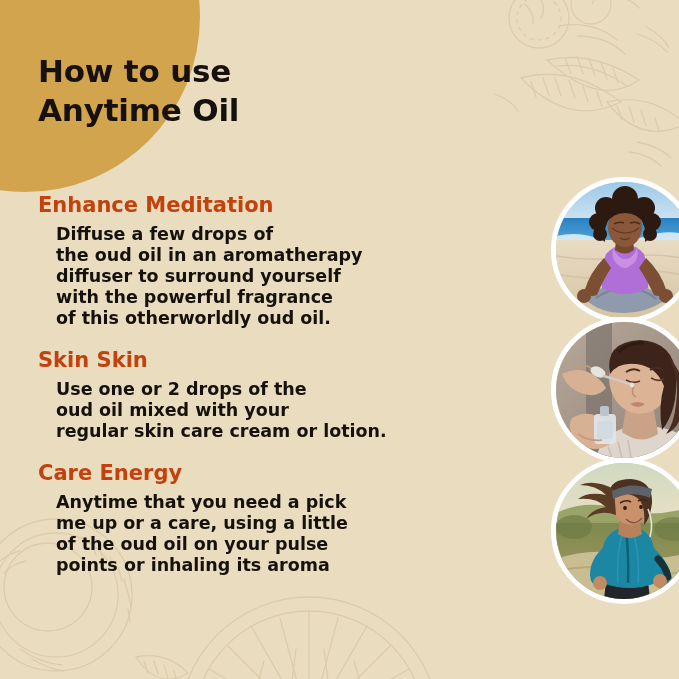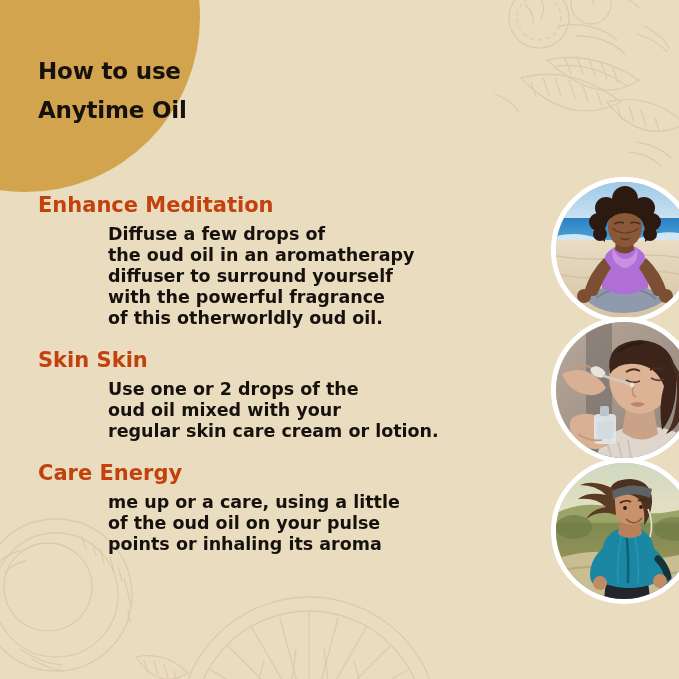--- a/index.html
+++ b/index.html
@@ -45,21 +45,21 @@
   
   #title-block {
     position: absolute;
     left: 38px;
     top: 52px;
     width: 420px;
   }
   .title-line {
     font-family: "DejaVu Sans", sans-serif;
     font-weight: bold;
-    font-size: 23px;
+    font-size: 31px;
     line-height: 39px;
     color: #16110c;
     letter-spacing: -0.2px;
     white-space: nowrap;
   }
 
   
   #sections {
     position: absolute;
     left: 0;
@@ -70,21 +70,21 @@
   .section-heading {
     font-family: "DejaVu Sans", sans-serif;
     font-weight: bold;
     font-size: 21px;
     line-height: 30px;
     color: #c2410c;
     margin-left: 38px;
     white-space: nowrap;
   }
   .section-body {
-    margin-left: 108px;
+    margin-left: 56px;
     margin-top: 4px;
     font-family: "DejaVu Sans", sans-serif;
     font-weight: bold;
     font-size: 17.5px;
     line-height: 21px;
     color: #16110c;
   }
   .body-line { white-space: nowrap; }
   #section-meditation { margin-bottom: 16px; }
   #section-skincare  { margin-bottom: 16px; }
@@ -193,20 +193,21 @@
       <div class="section-body">
         <div class="body-line">Use one or 2 drops of the</div>
         <div class="body-line">oud oil mixed with your</div>
         <div class="body-line">regular skin care cream or lotion.</div>
       </div>
     </div>
 
     <div class="section" id="section-energy">
       <div class="section-heading">Care Energy</div>
       <div class="section-body">
+        <div class="body-line">Anytime that you need a pick</div>
         <div class="body-line">me up or a care, using a little</div>
         <div class="body-line">of the oud oil on your pulse</div>
         <div class="body-line">points or inhaling its aroma</div>
       </div>
     </div>
 
   </div>
 
   <div class="photo-circle" id="photo-meditation">
     <svg class="photo-art" viewBox="0 0 136 136" preserveAspectRatio="xMidYMid slice">

